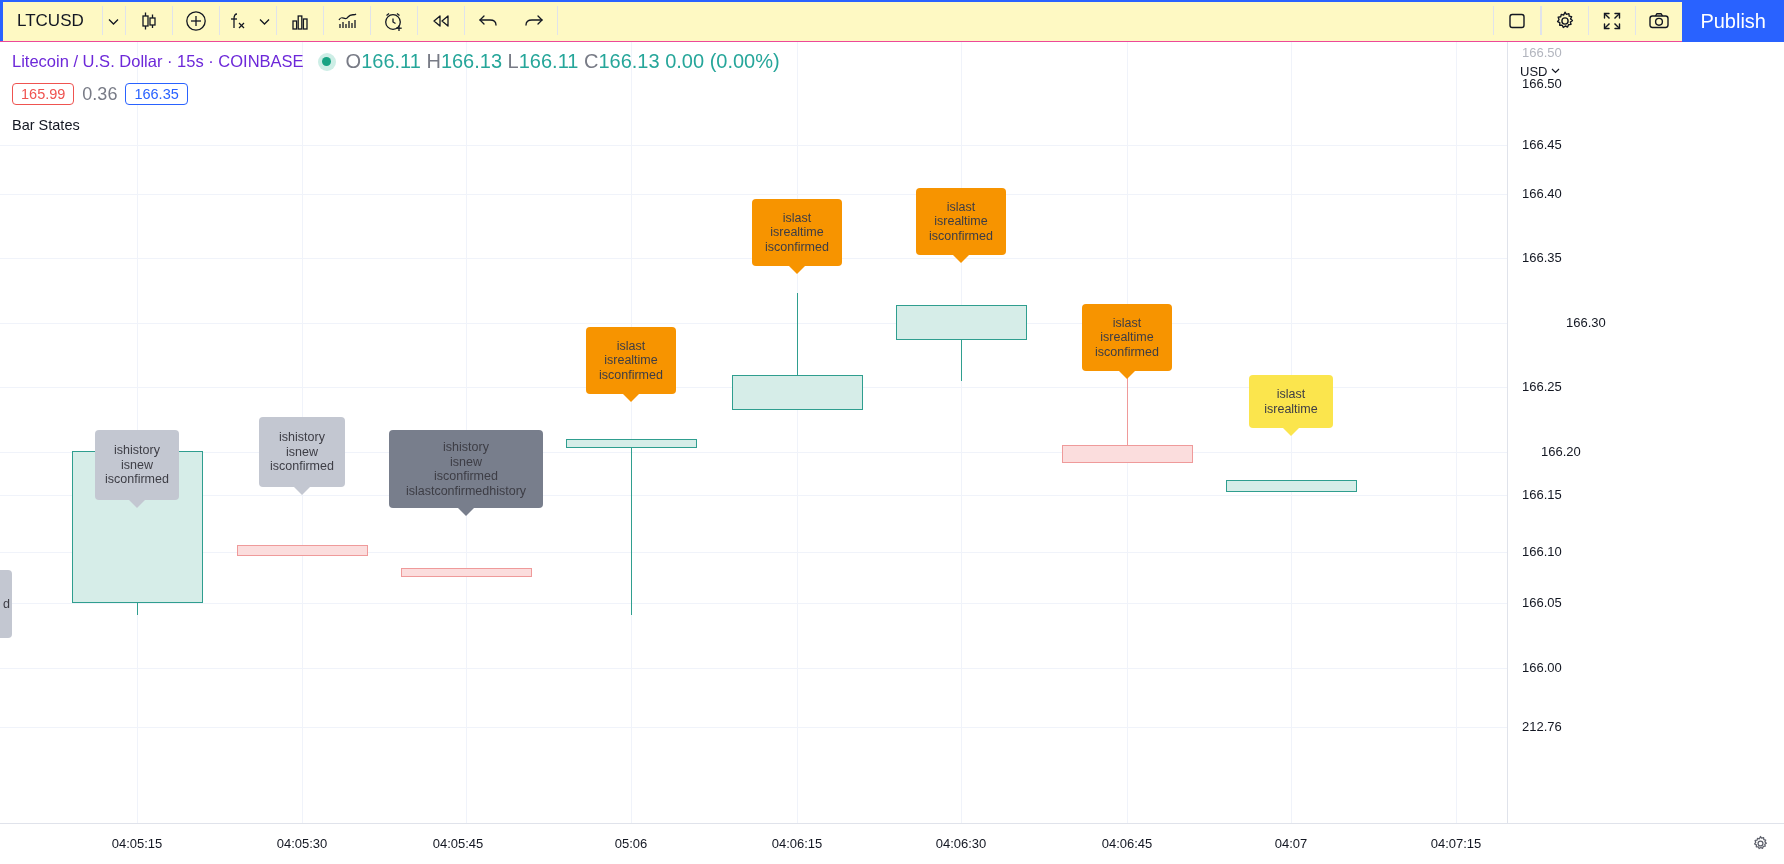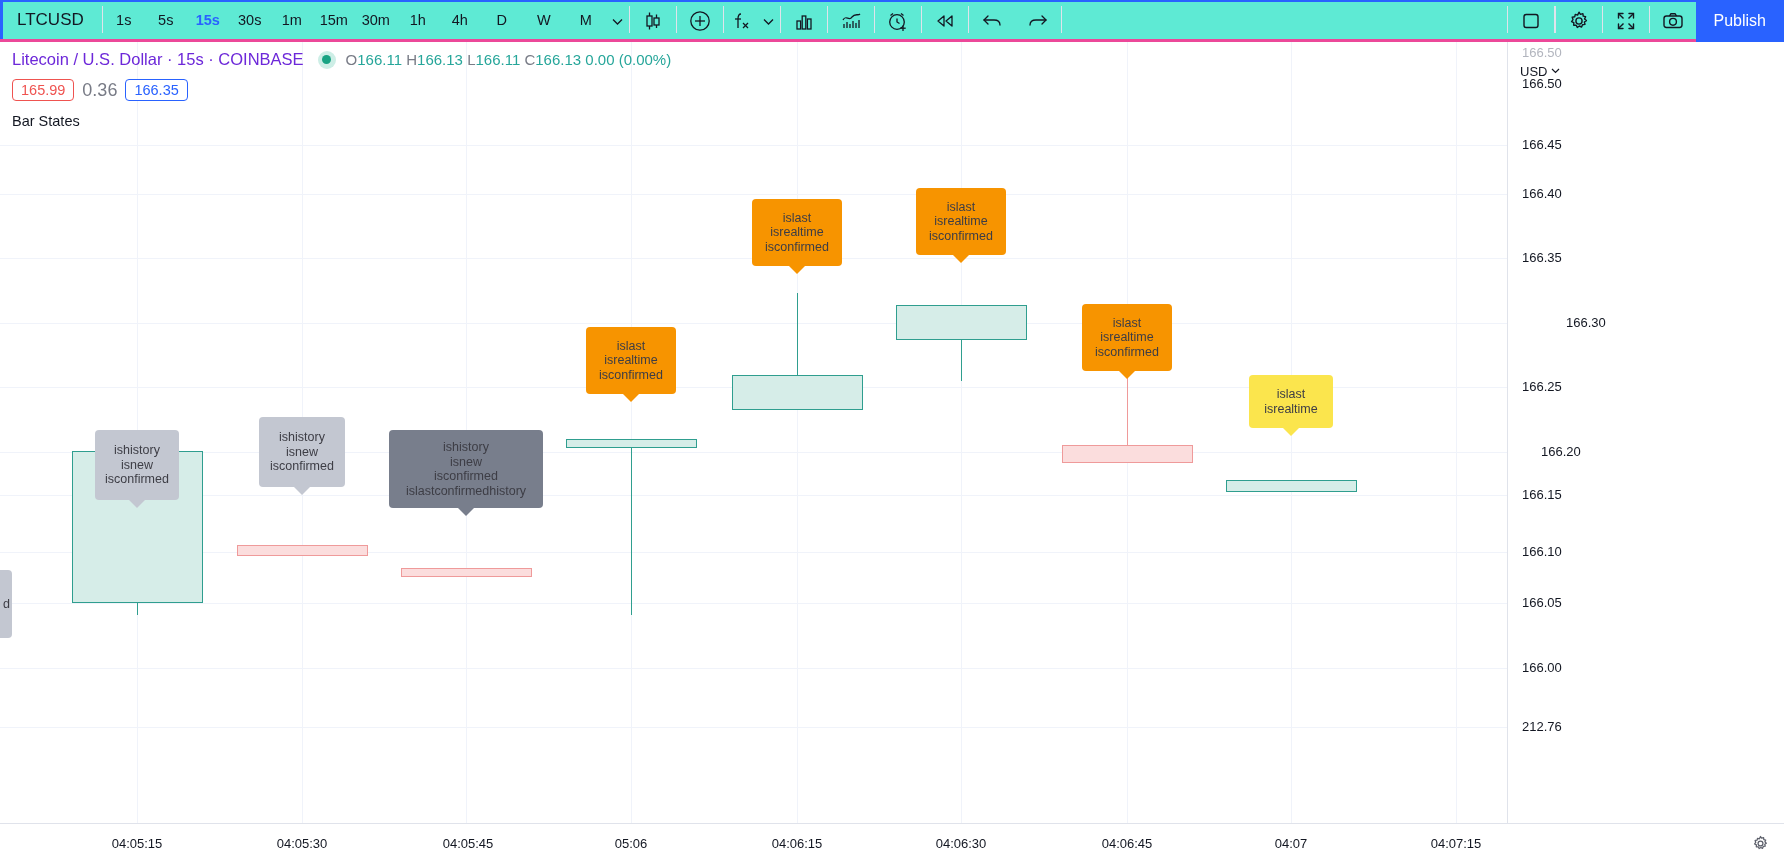--- a/index.html
+++ b/index.html
@@ -7,22 +7,22 @@
     width:1784px;height:864px;
     background:#ffffff;
     font-family:"Liberation Sans",sans-serif;
     color:#131722;
     overflow:hidden;
     position:relative;
   }
   
   #toolbar{
     position:absolute;left:0;top:0;width:1784px;height:42px;
-    background:#5eead4;
-    border-bottom:3px solid #ec4899;
+    background:#fef9c3;
+    border-bottom:1px solid #ec4899;
     display:flex;align-items:stretch;
     box-sizing:border-box;
   }
   #toolbar::before{
     content:"";position:absolute;left:0;top:0;width:100%;height:2px;background:#2962ff;
   }
   .tb-sep{width:1px;background:#e0e3eb;margin:6px 0;flex:none;}
   .tb-group{display:flex;align-items:center;flex:none;}
   .symbol-btn{
     display:flex;align-items:center;justify-content:center;
@@ -43,21 +43,21 @@
   .ico-btn.narrow{width:34px;}
   .ico-btn svg{display:block;}
   .chev{
     width:22px;height:42px;display:flex;align-items:center;justify-content:center;cursor:pointer;
   }
   .spacer{flex:1 1 auto;}
   .tv-acct{
     display:flex;align-items:center;gap:7px;padding:0 10px 0 12px;height:42px;cursor:pointer;font-size:16px;
   }
   .publish-btn{
-    background:#2962ff;color:#fff;font-size:16px;
+    background:#2962ff;color:#fff;font-size:20px;
     display:flex;align-items:center;justify-content:center;
     padding:0 18px;cursor:pointer;height:42px;
   }
   
   #chart-area{
     position:absolute;left:0;top:42px;width:1508px;height:822px;
     background:#ffffff;overflow:hidden;
     border-right:1px solid #e0e3eb;
     box-sizing:border-box;
   }
@@ -67,21 +67,21 @@
   
   #legend{position:absolute;left:12px;top:8px;z-index:20;}
   .legend-row1{display:flex;align-items:center;font-size:16.5px;white-space:nowrap;}
   .legend-title{color:#6d28d9;}
   .legend-dot{
     width:18px;height:18px;border-radius:50%;
     background:#cdeee6;margin:0 10px 0 14px;
     display:flex;align-items:center;justify-content:center;flex:none;
   }
   .legend-dot i{width:9px;height:9px;border-radius:50%;background:#18a383;display:block;}
-  .ohlc{color:#26a69a;font-size:15px;}
+  .ohlc{color:#26a69a;font-size:20px;}
   .ohlc .k{color:#787b86;}
   .legend-row2{display:flex;align-items:center;margin-top:10px;gap:8px;}
   .px-box{
     border:1px solid;border-radius:4px;padding:2px 8px;font-size:14.5px;background:#fff;
   }
   .px-low{border-color:#ef5350;color:#ef5350;}
   .px-high{border-color:#2962ff;color:#2962ff;}
   .px-mid{color:#787b86;font-size:18px;}
   .legend-row3{margin-top:12px;font-size:14.5px;color:#131722;}
   
@@ -144,34 +144,20 @@
     white-space:nowrap;
   }
   .ts-gear{position:absolute;right:14px;top:10px;cursor:pointer;color:#5d606b;}
 </style>
 </head>
 <body>
 
 <div id="toolbar">
   <div class="symbol-btn">LTCUSD</div>
   <div class="tb-sep"></div>
-  <div class="tb-group" id="tf-group">
-      <div class="tf-btn">1s</div>
-      <div class="tf-btn">5s</div>
-      <div class="tf-btn active">15s</div>
-      <div class="tf-btn">30s</div>
-      <div class="tf-btn">1m</div>
-      <div class="tf-btn">15m</div>
-      <div class="tf-btn">30m</div>
-      <div class="tf-btn">1h</div>
-      <div class="tf-btn">4h</div>
-      <div class="tf-btn">D</div>
-      <div class="tf-btn">W</div>
-      <div class="tf-btn">M</div>
-    </div>
   <div class="chev">
     <svg width="13" height="13" viewBox="0 0 13 13">
         <path d="M2 4.5 L6.5 9 L11 4.5" fill="none" stroke="#131722" stroke-width="1.3"></path>
       </svg>
   </div>
   <div class="tb-sep"></div>
   <div class="ico-btn">
     <svg width="22" height="22" viewBox="0 0 22 22">
       <rect x="5" y="6" width="5" height="10" fill="none" stroke="#131722" stroke-width="1.3"></rect>
       <line x1="7.5" y1="2.5" x2="7.5" y2="6" stroke="#131722" stroke-width="1.3"></line>
@@ -434,21 +420,21 @@
       <div class="ps-tick" style="top: 553px;">166.05</div>
       <div class="ps-tick" style="top: 618px;">166.00</div>
       <div class="ps-tick" style="top: 677px;">212.76</div>
     </div>
 </div>
 
 <div id="time-scale">
   <div id="ts-ticks">
       <div class="ts-tick" style="left: 137px;">04:05:15</div>
       <div class="ts-tick" style="left: 302px;">04:05:30</div>
-      <div class="ts-tick" style="left: 468px;">04:05:45</div>
+      <div class="ts-tick" style="left: 458px;">04:05:45</div>
       <div class="ts-tick" style="left: 631px;">05:06</div>
       <div class="ts-tick" style="left: 797px;">04:06:15</div>
       <div class="ts-tick" style="left: 961px;">04:06:30</div>
       <div class="ts-tick" style="left: 1127px;">04:06:45</div>
       <div class="ts-tick" style="left: 1291px;">04:07</div>
       <div class="ts-tick" style="left: 1456px;">04:07:15</div>
     </div>
   <span class="ts-gear">
     <svg width="19" height="19" viewBox="0 0 24 24">
       <circle cx="12" cy="12" r="3.1" fill="none" stroke="#5d606b" stroke-width="1.6"></circle>

